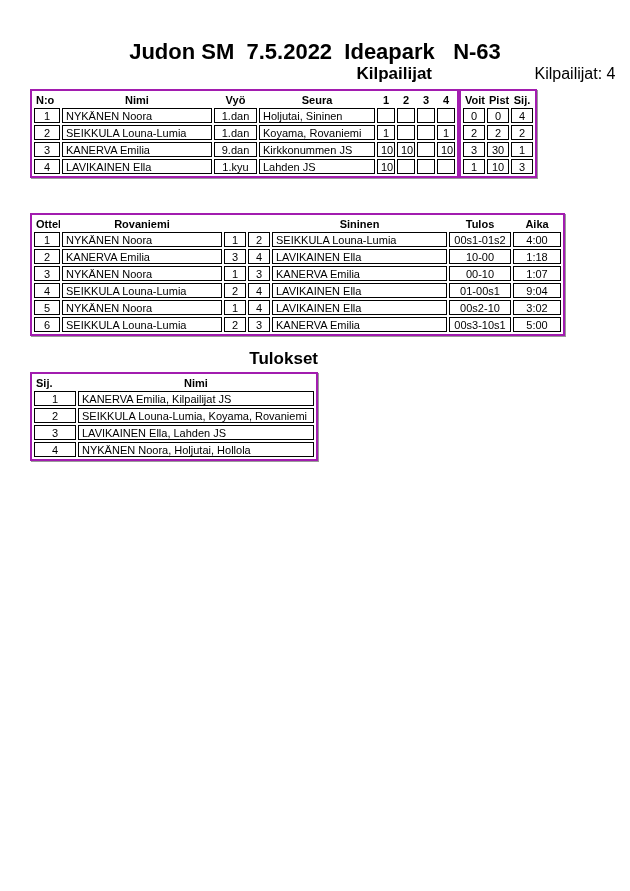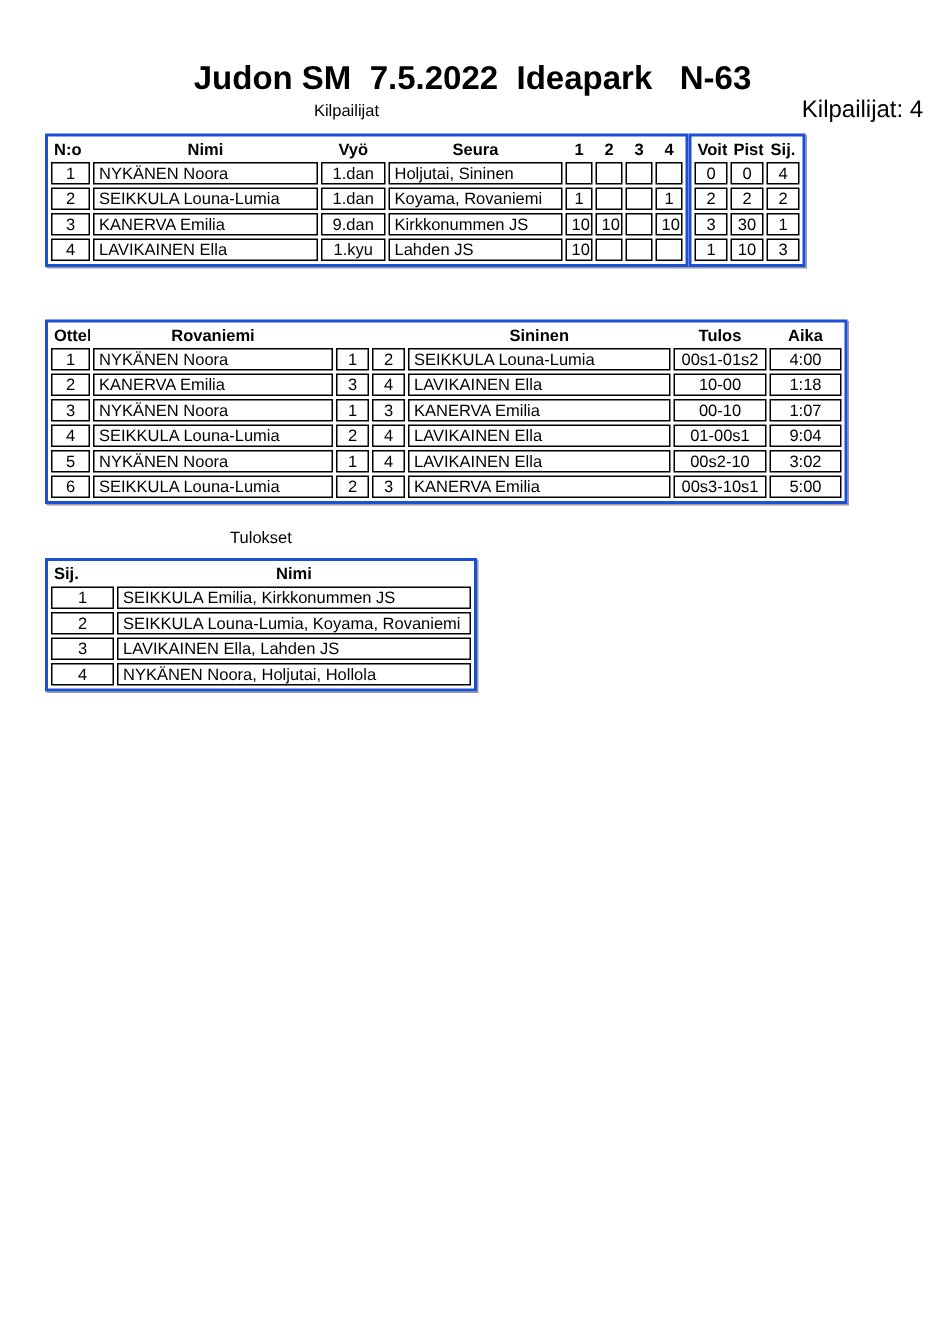--- a/index.html
+++ b/index.html
@@ -17,43 +17,43 @@
     position: absolute;
     top: 39px; left: 0; width: 630px;
     text-align: center;
     font-size: 22px;
     font-weight: bold;
     line-height: 25px;
     white-space: pre;
   }
   .sec-heading {
     position: absolute;
-    font-size: 11px;
-    font-weight: normal;
-    text-align: center;
+    font-size: 17px;
+    font-weight: bold;
+    text-align: right;
     line-height: 14px;
   }
   #h-kilpailijat { top: 67px; left: 30px; width: 402px; }
   #h-ottelut     { top: 193px; left: 30px; width: 535px; }
   #h-tulokset    { top: 352px; left: 30px; width: 288px; }
   .count-note {
     position: absolute;
     top: 67px; left: 520px; width: 110px;
     font-size: 16px;
     text-align: center;
     line-height: 14px;
   }
   .tblwrap1 { position: absolute; top: 89px; left: 30px; display: flex; align-items: stretch; }
   .tblwrap2 { position: absolute; top: 213px; left: 30px; }
   .tblwrap3 { position: absolute; top: 372px; left: 30px; }
   table.tbl {
     table-layout: fixed;
     border-collapse: separate;
     border-spacing: 2px;
-    border: 2px solid #1d4ed8;
+    border: 2px solid #a21caf;
     box-shadow: 1px 1px 0 #9a9a9a;
     background: #fff;
   }
   table.tbl th {
     border: none;
     font-size: 11px;
     font-weight: bold;
     height: 13px;
     padding: 0 2px;
     text-align: center;
@@ -274,21 +274,21 @@
           <col style="width:42px">
           <col style="width:236px">
         </colgroup>
       <tbody>
           <tr>
         <th class="al">Sij.</th>
         <th>Nimi</th>
       </tr>
       <tr>
         <td>1</td>
-        <td class="al">SEIKKULA Emilia, Kirkkonummen JS</td>
+        <td class="al">KANERVA Emilia, Kilpailijat JS</td>
       </tr>
       <tr>
         <td>2</td>
         <td class="al">SEIKKULA Louna-Lumia, Koyama, Rovaniemi</td>
       </tr>
       <tr>
         <td>3</td>
         <td class="al">LAVIKAINEN Ella, Lahden JS</td>
       </tr>
       <tr>

